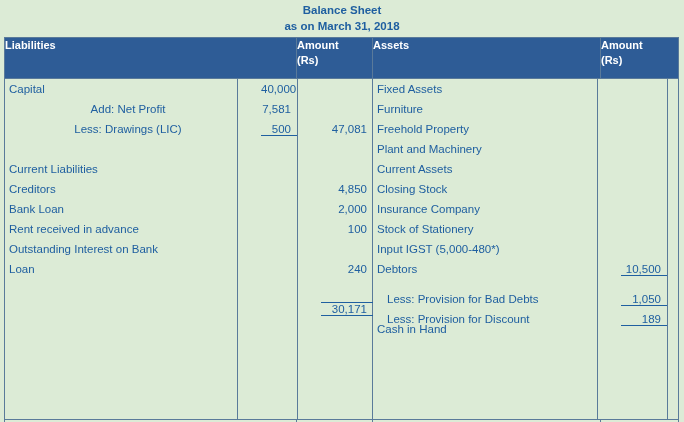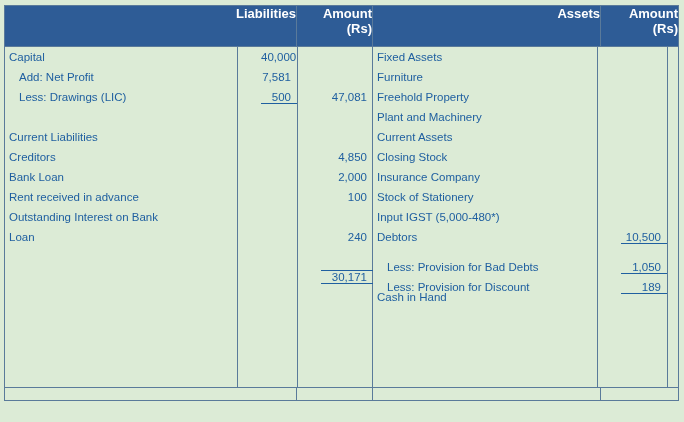--- a/index.html
+++ b/index.html
@@ -40,22 +40,22 @@
   }
   table.bs td, table.bs th {
     border: 1px solid #5a7a9a;
     padding: 0;
     vertical-align: top;
   }
   .hdr {
     background: #2e5c96;
     color: #ffffff;
     font-weight: bold;
-    font-size: 13px;
-    text-align: right;
+    font-size: 11px;
+    text-align: left;
     height: 40px;
     vertical-align: middle;
     line-height: 15px;
   }
   .hdr .sub {
     display: block;
     font-weight: bold;
   }
   .col-lab { width: 232px; }
   .col-lamt1 { width: 60px; }
@@ -81,21 +81,21 @@
     align-items: center;
     height: 20px;
   }
   .arow {
     display: grid;
     grid-template-columns: 224px 70px 78px;
     align-items: center;
     height: 20px;
   }
   .c-lbl { padding-left: 4px; white-space: nowrap; overflow: hidden; }
-  .c-lbl.ind { padding-left: 14px; }
+  .c-lbl.ind { padding-left: 14px; text-align: center; }
   .c-amt { text-align: right; padding-right: 6px; white-space: nowrap; margin-left: 24px; }
 
   .vline-l { 
     position: absolute;
     top: 0; bottom: 0;
     border-left: 1px solid #5a7a9a;
   }
   .ul { border-bottom: 1.4px solid #1f5fa0; }
   .topline { border-top: 1.4px solid #1f5fa0; }
 
@@ -118,20 +118,22 @@
     padding-left: 14px;
     padding-right: 2px;
   }
 </style>
 </head>
 <body>
 
 <div class="sheet">
 
   <div class="title-block">
+    <div class="title-line">Balance Sheet</div>
+    <div class="title-line">as on March 31, 2018</div>
   </div>
 
   <table class="bs">
     <colgroup>
       <col class="col-lab">
         <col class="col-lamt1">
         <col class="col-lamt2">
       <col class="col-ass">
         <col class="col-aamt1">
         <col class="col-aamt2">

